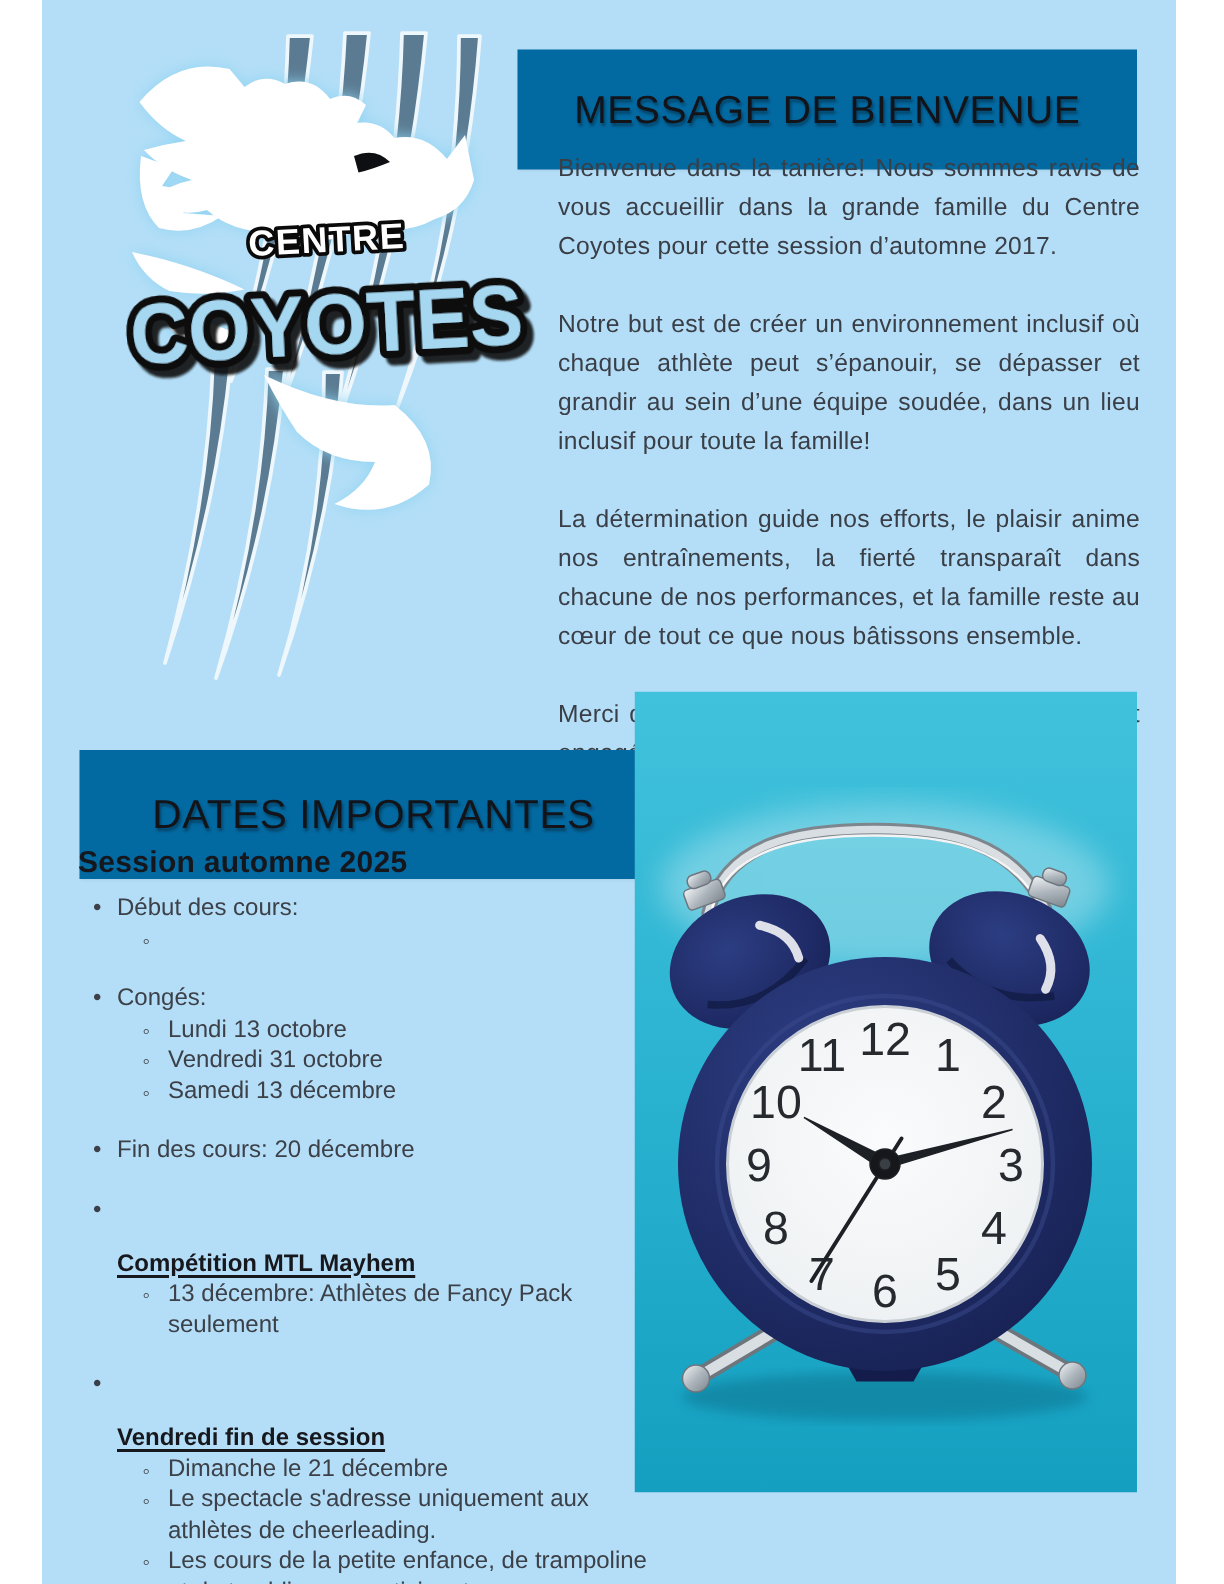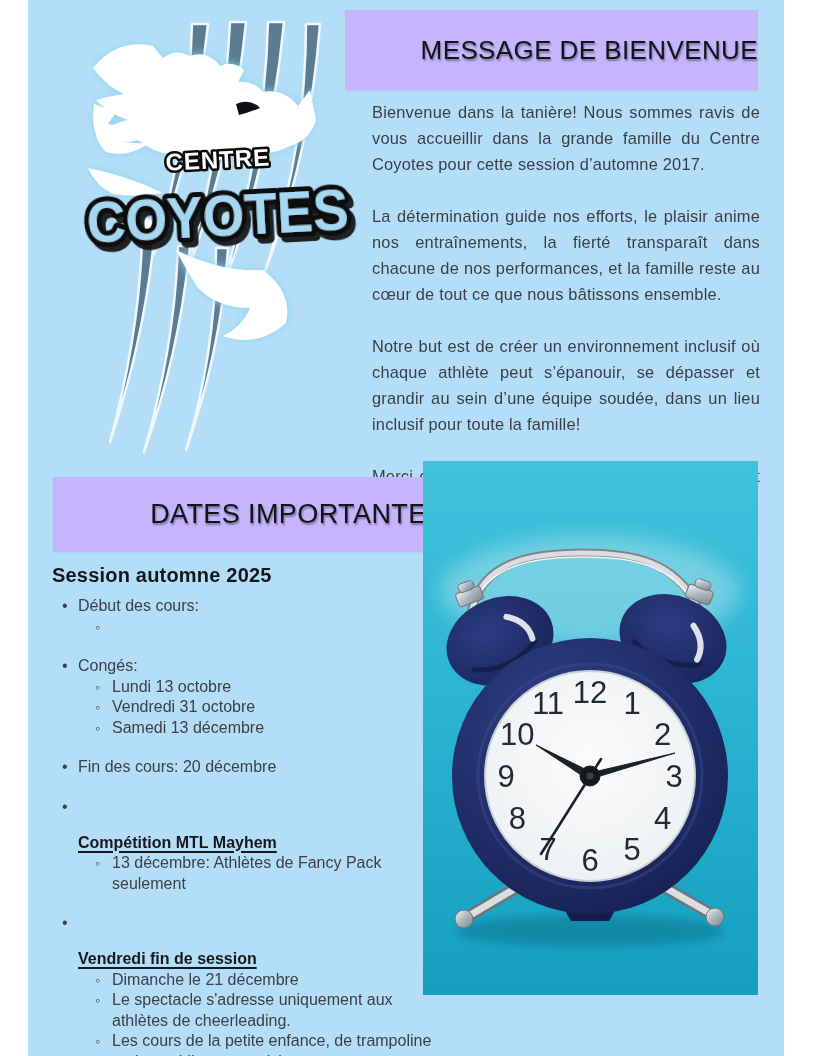--- a/index.html
+++ b/index.html
@@ -6,25 +6,26 @@
   body{
     width:816px;height:1056px;position:relative;background:#ffffff;overflow:hidden;
     font-family:"Liberation Sans",sans-serif;
   }
   .canvas{
     position:absolute;left:28px;top:0;width:756px;height:1056px;
     background:#b4def7;
   }
   
   .banner{
-    position:absolute;background:#c4b5fd;display:flex;align-items:center;justify-content:flex-end;
+    position:absolute;background:#0369a1;display:flex;align-items:center;justify-content:center;
     box-shadow:0 1px 2px rgba(0,0,0,0.06);
+    margin-top:23px;
   }
   .banner-welcome{left:317px;top:10px;width:413px;height:80px;}
-  .banner-dates{left:25px;top:477px;width:392px;height:75px;}
+  .banner-dates{left:25px;top:477px;width:392px;height:86px;}
   .banner-title{
     font-size:26px;letter-spacing:0.4px;color:#121419;font-weight:500;
     text-shadow:1px 2px 2px rgba(0,0,0,0.38);white-space:nowrap;
   }
   .banner-dates .banner-title{font-size:27px;}
   
   .welcome-text{
     position:absolute;left:344px;top:99px;width:388px;
     font-size:16.4px;line-height:26px;color:#3a3e46;text-align:justify;letter-spacing:0.2px;
   }
@@ -106,22 +107,22 @@
     <text class="logo-centre" x="160" y="160" transform="rotate(-3 160 155)">CENTRE</text>
     <text class="logo-coyotes" x="160" y="228" transform="rotate(-3 160 215)" textLength="262" lengthAdjust="spacingAndGlyphs" filter="url(#blockshadow)">COYOTES</text>
   </svg>
 
   <div class="banner banner-welcome">
     <span class="banner-title">MESSAGE DE BIENVENUE</span>
   </div>
 
   <div class="welcome-text" id="paragraphs">
       <p class="para">Bienvenue dans la tanière! Nous sommes ravis de vous accueillir dans la grande famille du Centre Coyotes pour cette session d’automne 2017.</p>
+      <p class="para">Notre but est de créer un environnement inclusif où chaque athlète peut s’épanouir, se dépasser et grandir au sein d’une équipe soudée, dans un lieu inclusif pour toute la famille!</p>
       <p class="para">La détermination guide nos efforts, le plaisir anime nos entraînements, la fierté transparaît dans chacune de nos performances, et la famille reste au cœur de tout ce que nous bâtissons ensemble.</p>
-      <p class="para">Notre but est de créer un environnement inclusif où chaque athlète peut s’épanouir, se dépasser et grandir au sein d’une équipe soudée, dans un lieu inclusif pour toute la famille!</p>
       <p class="para">Merci de faire partie de cette meute passionnée et engagée!</p>
     </div>
 
   <div class="banner banner-dates">
     <span class="banner-title">DATES IMPORTANTES</span>
   </div>
 
   <div class="session-subtitle">Session automne 2025</div>
 
   <div class="date-list" id="date-list">

